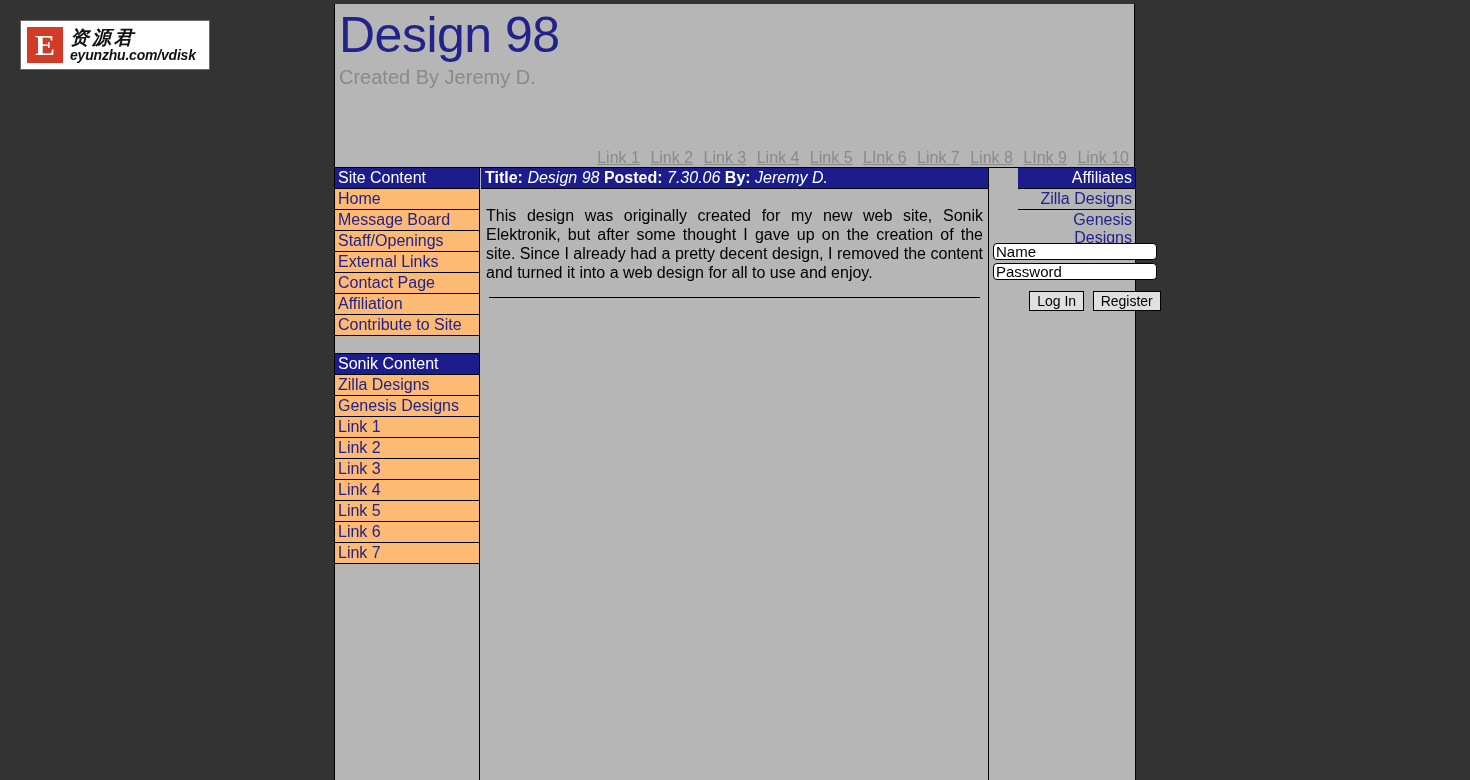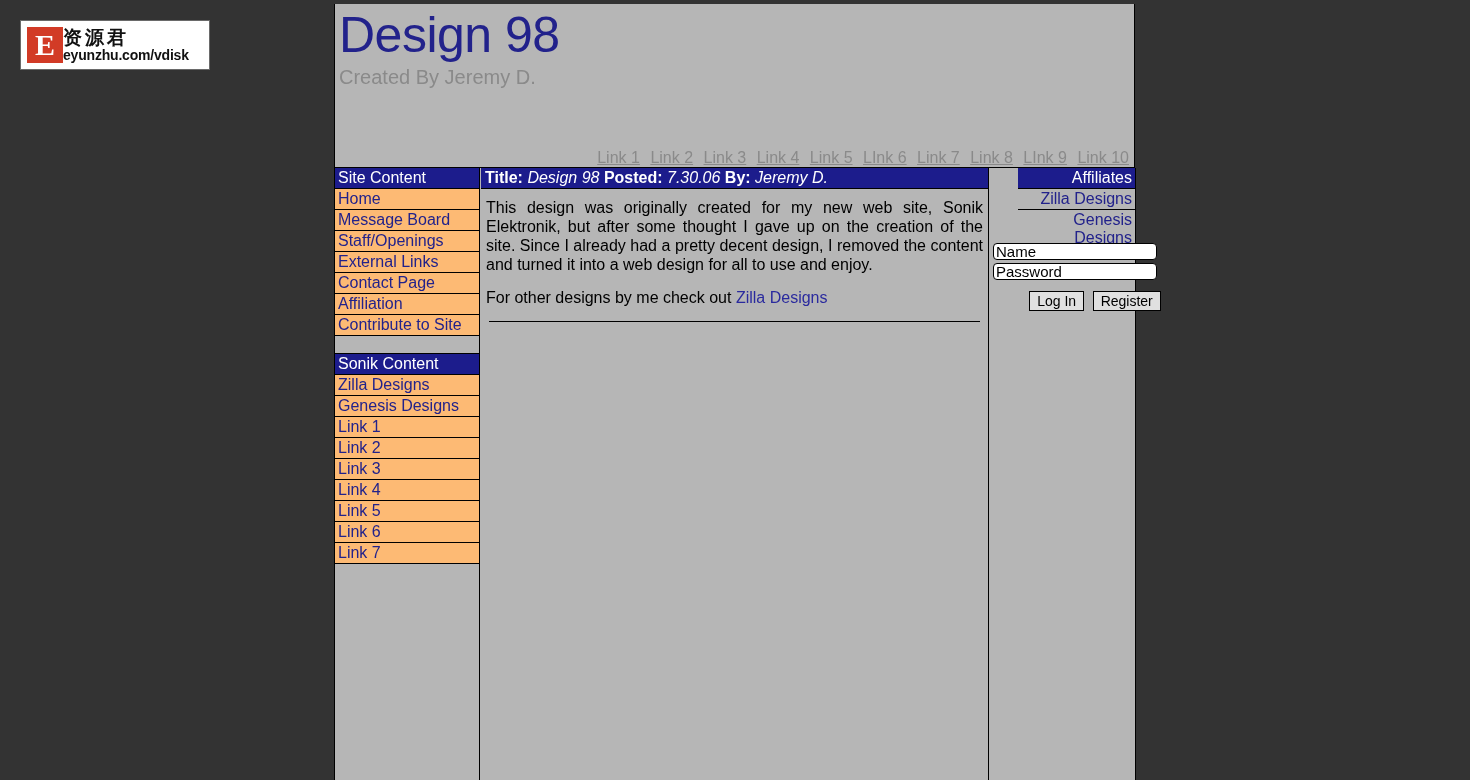--- a/index.html
+++ b/index.html
@@ -23,21 +23,21 @@
     display: flex; align-items: center;
     overflow: hidden;
   }
   .logo-e {
     width: 36px; height: 36px; margin-left: 6px;
     background: #d23b26; color: #ffffff;
     font-family: "Liberation Serif", serif;
     font-weight: bold; font-size: 30px; line-height: 36px;
     text-align: center;
   }
-  .logo-txt { line-height: 1.05; }
+  .logo-txt { margin-left: 7px; line-height: 1.05; font-style: italic; }
   .logo-cn {
     font-family: "DejaVu Sans", sans-serif;
     font-size: 19px; font-weight: bold; color: #111; letter-spacing: 3px;
   }
   .logo-url {
     font-family: "Liberation Sans", sans-serif;
     font-size: 14px; font-weight: bold; color: #111; letter-spacing: -0.2px;
   }
 
   
@@ -124,21 +124,21 @@
   }
   .art-head {
     background: #1c1c8c; color: #ffffff;
     font-size: 16px; padding: 1px 4px;
     border-bottom: 1px solid #000;
     white-space: nowrap;
   }
   .art-head b { font-weight: bold; }
   .art-head i { font-style: italic; }
   .art-body {
-    padding: 10px 5px 0 5px;
+    padding: 18px 5px 0 5px;
     font-size: 16px; color: #000;
     text-align: justify;
     line-height: 1.18;
   }
   .art-body p { margin: 0 0 14px 0; }
   .art-body p:last-child { margin-bottom: 0; }
   .art-body a { color: #2a2a9e; text-decoration: none; }
   .art-rule {
     margin: 12px 3px 0 3px;
     border: none; border-top: 1px solid #000;
@@ -260,21 +260,20 @@
         <div class="art-head">
           <b>Title:</b>
           <i>Design 98</i>
           <b>Posted:</b>
           <i>7.30.06</i>
           <b>By:</b>
           <i>Jeremy D.</i>
         </div>
         <div class="art-body">
           <p>This design was originally created for my new web site, Sonik Elektronik, but after some thought I gave up on the creation of the site. Since I already had a pretty decent design, I removed the content and turned it into a web design for all to use and enjoy.</p>
-          <p><span>For other designs by me check out </span><a href="#">Zilla Designs</a></p>
           <hr class="art-rule">
         </div>
       </div>
 
       <div class="col-right">
         <div class="aff-head">Affiliates</div>
         <a href="#" class="aff-item">Zilla Designs</a>
         <a href="#" class="aff-item">Genesis Designs</a>
         <div class="aff-blank"></div>
 

